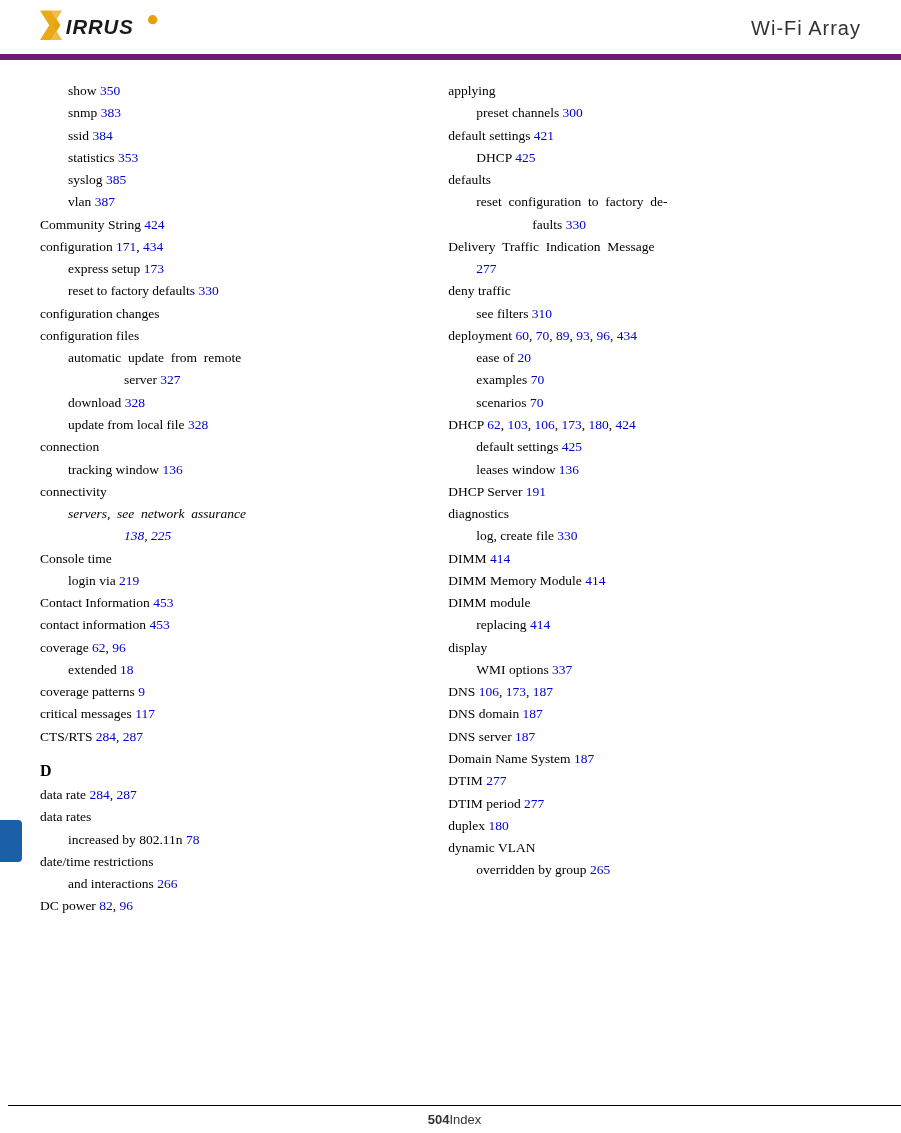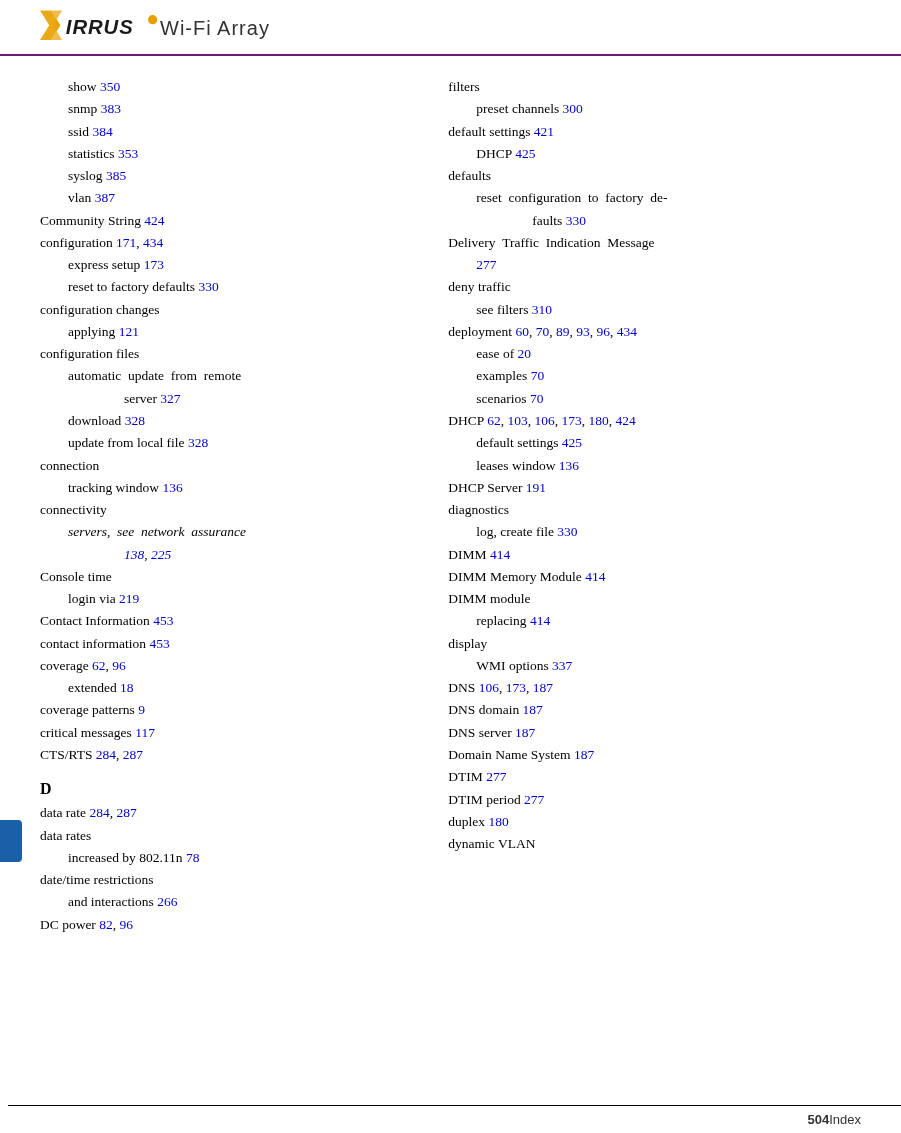--- a/index.html
+++ b/index.html
@@ -15,23 +15,24 @@
     .page {
       width: 901px;
       min-height: 1133px;
       position: relative;
       padding: 0;
     }
 
     
     .header {
       display: flex;
+      justify-content: space-between;
       align-items: center;
       padding: 10px 40px 8px 40px;
-      border-bottom: 2px solid #701a75;
+      border-bottom: 6px solid #701a75;
     }
 
     .logo-area {
       display: flex;
       align-items: center;
     }
 
     .header-title {
       font-family: Arial, sans-serif;
       font-size: 20px;
@@ -79,21 +80,21 @@
     }
 
     
     .footer {
       position: absolute;
       bottom: 0;
       left: 8px;
       right: 0;
       border-top: 1px solid #000;
       display: flex;
-      justify-content: flex-end;
+      justify-content: center;
       padding: 6px 40px;
       font-family: Arial, sans-serif;
       font-size: 13px;
       color: #333;
     }
 
     .footer-page {
       font-weight: bold;
     }
 
@@ -146,21 +147,20 @@
       <div class="index-line indent1">statistics <a class="page-ref" href="#">353</a></div>
       <div class="index-line indent1">syslog <a class="page-ref" href="#">385</a></div>
       <div class="index-line indent1">vlan <a class="page-ref" href="#">387</a></div>
 
       <div class="index-line">Community String <a class="page-ref" href="#">424</a></div>
       <div class="index-line">configuration <a class="page-ref" href="#">171</a>, <a class="page-ref" href="#">434</a></div>
       <div class="index-line indent1">express setup <a class="page-ref" href="#">173</a></div>
       <div class="index-line indent1">reset to factory defaults <a class="page-ref" href="#">330</a></div>
 
       <div class="index-line">configuration changes</div>
-      <div class="index-line indent1">applying <a class="page-ref" href="#">121</a></div>
 
       <div class="index-line">configuration files</div>
       <div style="padding-left:28px; line-height:1.65;font-family:Liberation Serif, serif;">
         automatic&nbsp;&nbsp;update&nbsp;&nbsp;from&nbsp;&nbsp;remote<br>
         <span style="padding-left:56px;">server <a class="page-ref" href="#">327</a></span>
       </div>
       <div class="index-line indent1">download <a class="page-ref" href="#">328</a></div>
       <div class="index-line indent1">update from local file <a class="page-ref" href="#">328</a></div>
 
       <div class="index-line">connection</div>
@@ -189,21 +189,21 @@
       <div class="index-line">data rates</div>
       <div class="index-line indent1">increased by 802.11n <a class="page-ref" href="#">78</a></div>
       <div class="index-line">date/time restrictions</div>
       <div class="index-line indent1">and interactions <a class="page-ref" href="#">266</a></div>
       <div class="index-line">DC power <a class="page-ref" href="#">82</a>, <a class="page-ref" href="#">96</a></div>
 
     </div>
 
     <div class="col-right">
 
-      <div class="index-line">filters</div>
+      <div class="index-line">applying</div>
       <div class="index-line indent1">preset channels <a class="page-ref" href="#">300</a></div>
       <div class="index-line">default settings <a class="page-ref" href="#">421</a></div>
       <div class="index-line indent1">DHCP <a class="page-ref" href="#">425</a></div>
       <div class="index-line">defaults</div>
       <div style="padding-left:28px; line-height:1.65;">
         reset&nbsp;&nbsp;configuration&nbsp;&nbsp;to&nbsp;&nbsp;factory&nbsp;&nbsp;de-<br>
         <span style="padding-left:56px;">faults <a class="page-ref" href="#">330</a></span>
       </div>
       <div style="line-height:1.65;">
         Delivery&nbsp;&nbsp;Traffic&nbsp;&nbsp;Indication&nbsp;&nbsp;Message<br>
@@ -228,20 +228,21 @@
       <div class="index-line">display</div>
       <div class="index-line indent1">WMI options <a class="page-ref" href="#">337</a></div>
       <div class="index-line">DNS <a class="page-ref" href="#">106</a>, <a class="page-ref" href="#">173</a>, <a class="page-ref" href="#">187</a></div>
       <div class="index-line">DNS domain <a class="page-ref" href="#">187</a></div>
       <div class="index-line">DNS server <a class="page-ref" href="#">187</a></div>
       <div class="index-line">Domain Name System <a class="page-ref" href="#">187</a></div>
       <div class="index-line">DTIM <a class="page-ref" href="#">277</a></div>
       <div class="index-line">DTIM period <a class="page-ref" href="#">277</a></div>
       <div class="index-line">duplex <a class="page-ref" href="#">180</a></div>
       <div class="index-line">dynamic VLAN</div>
+      <div class="index-line indent1">overridden by group <a class="page-ref" href="#">265</a></div>
 
     </div>
   </div>
 
   <div class="footer">
     <span class="footer-page">504</span>
     <span class="footer-section">Index</span>
   </div>
 
 </div>

